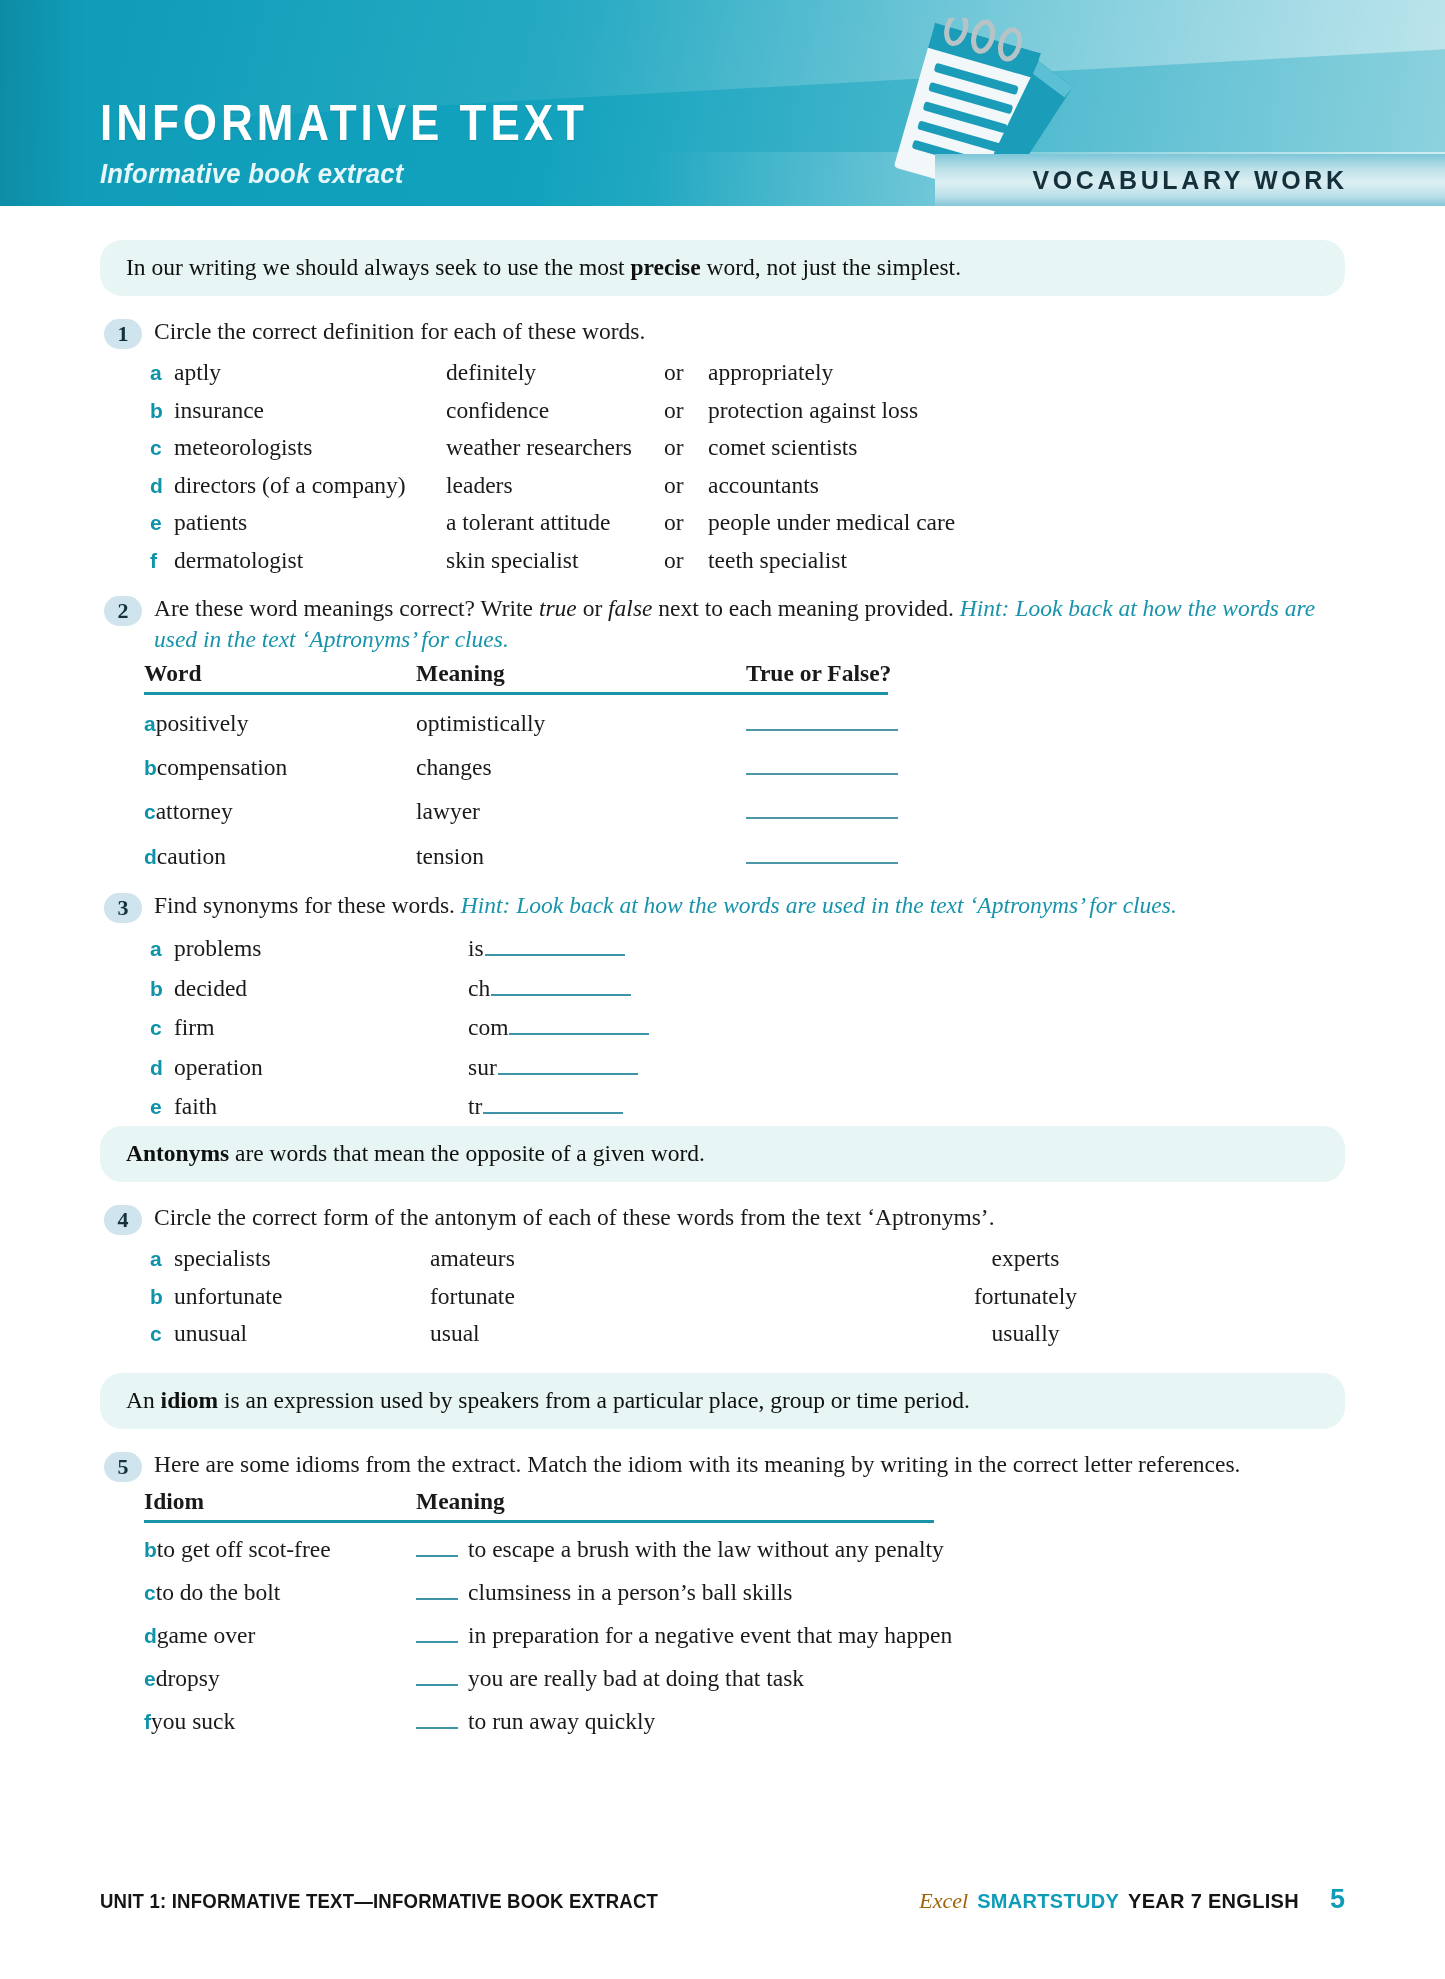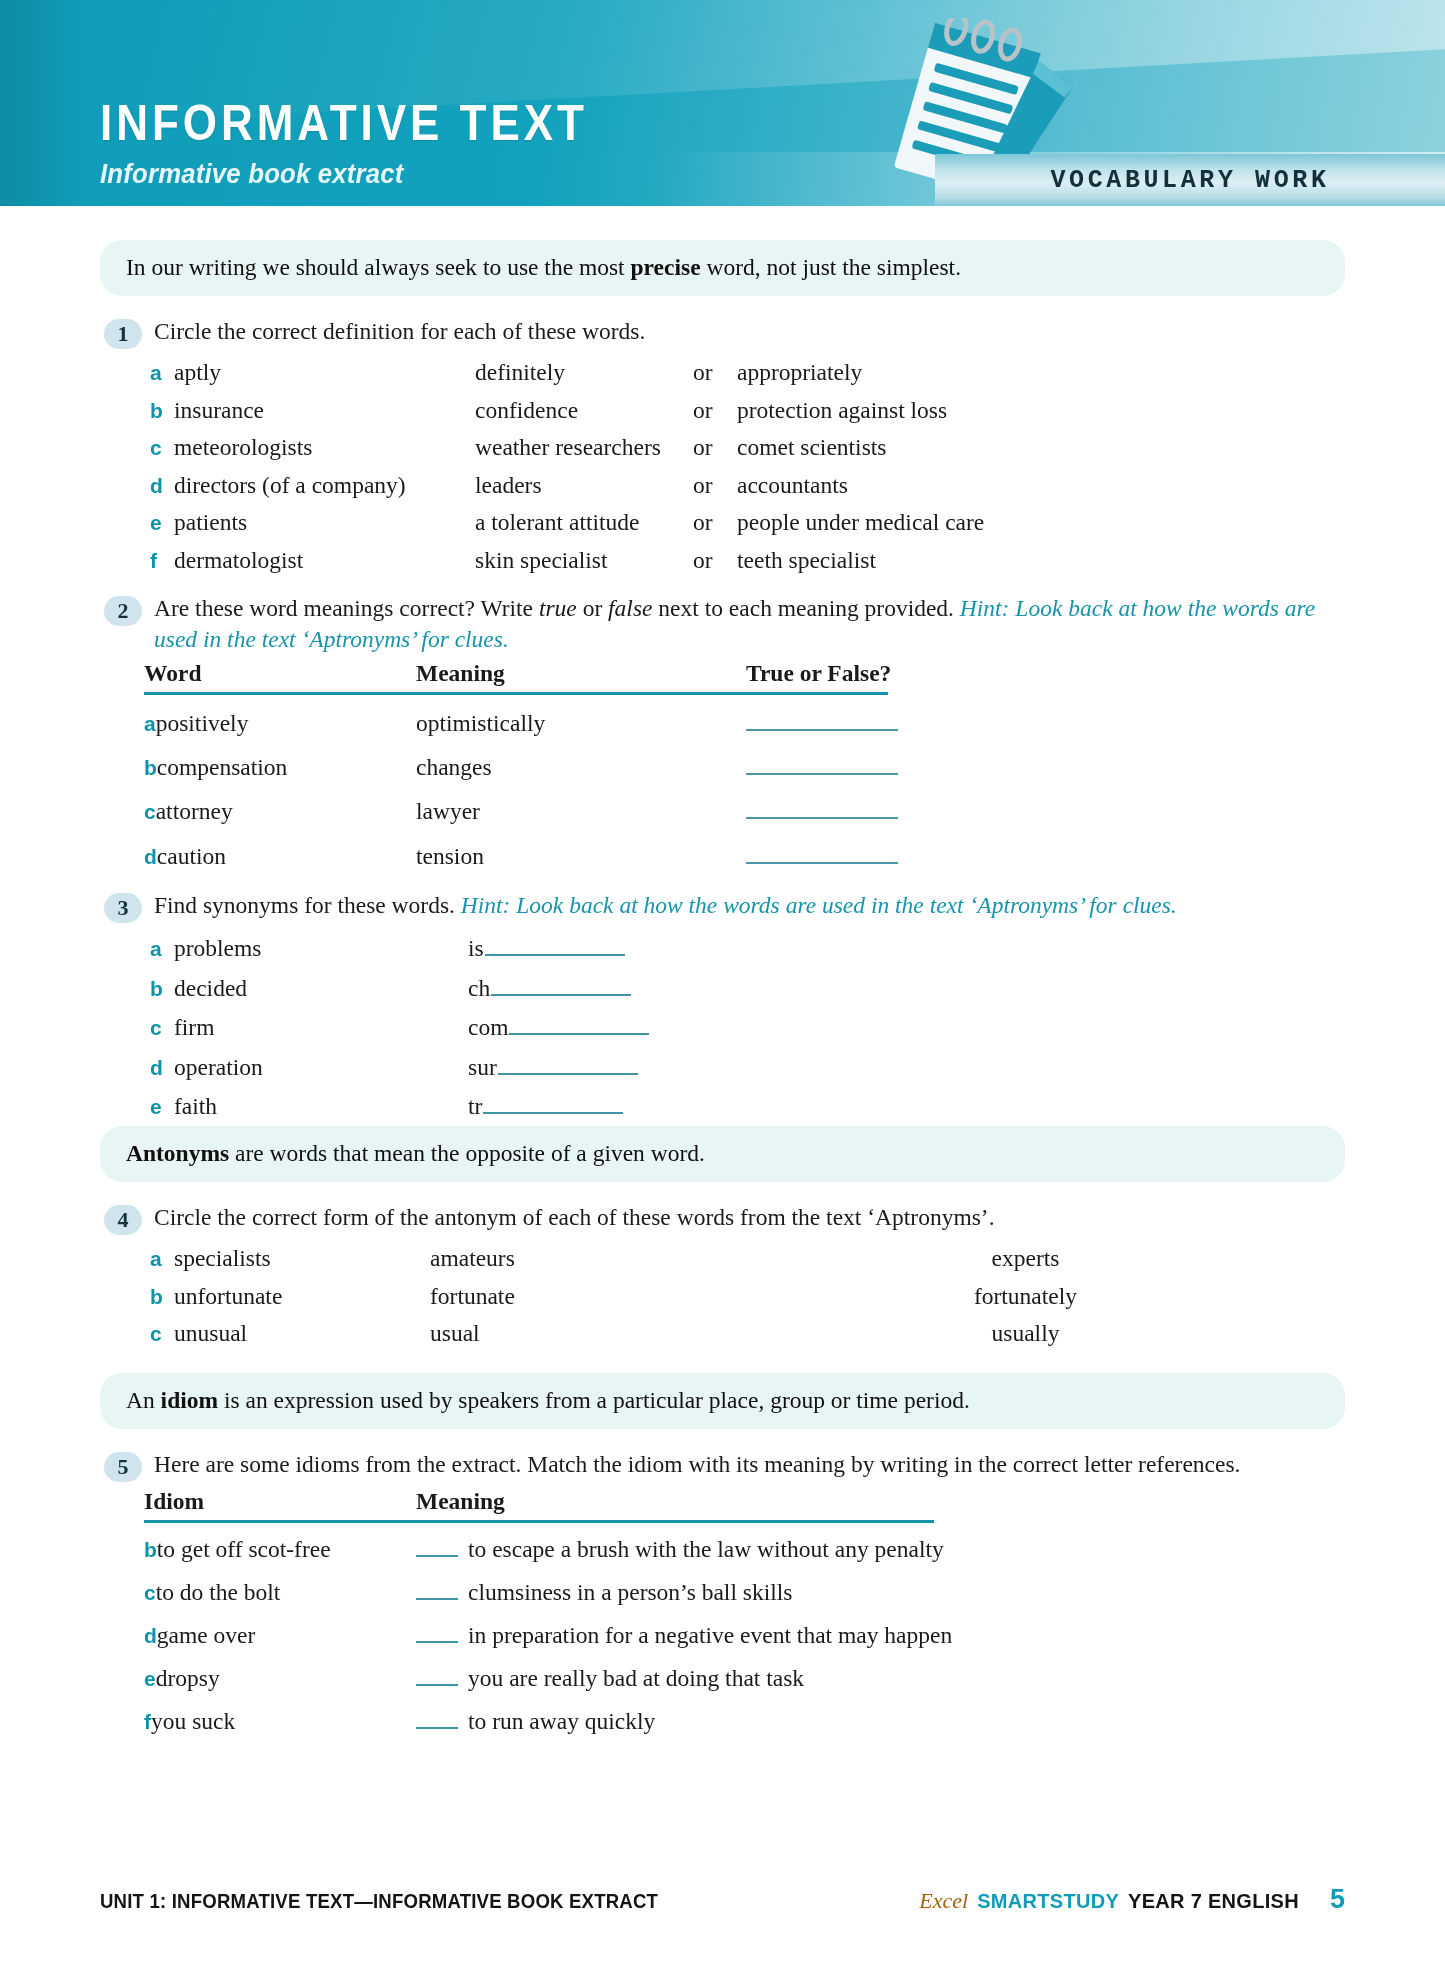--- a/index.html
+++ b/index.html
@@ -82,21 +82,21 @@
     bottom: 0;
     width: 510px;
     height: 52px;
     background: linear-gradient(180deg, #7cc6d8 0%, #bfe2ea 30%, #dceff3 55%, #b9dee8 82%, #84c7d8 100%);
     display: flex;
     align-items: center;
     justify-content: center;
     z-index: 5;
   }
   .voc-label {
-    font-family: Liberation Mono, monospace;
+    font-family: Liberation Sans, sans-serif;
     font-weight: bold;
     font-size: 25px;
     letter-spacing: 3.6px;
     color: #14303a;
   }
 
   
   .art {
     position: absolute;
     right: 330px;
@@ -170,21 +170,21 @@
   }
   .opt-letter {
     font-family: "Liberation Sans", sans-serif;
     font-weight: bold;
     font-size: 21px;
     color: #0f93aa;
     width: 24px;
     flex: 0 0 24px;
   }
   .c-word  { flex: 0 0 272px; }
-  .c-defA  { flex: 0 0 218px; margin-left: 29px; }
+  .c-defA  { flex: 0 0 218px; }
   .c-or    { flex: 0 0 44px; }
   .c-defB  { flex: 1 1 auto; }
 
   
   .c4-word { flex: 0 0 256px; }
   .c4-a    { flex: 0 0 276px; }
   .c4-b    { flex: 1 1 auto; text-align: center; }
 
   
   .tbl { margin-left: 44px; margin-top: 6px; }

